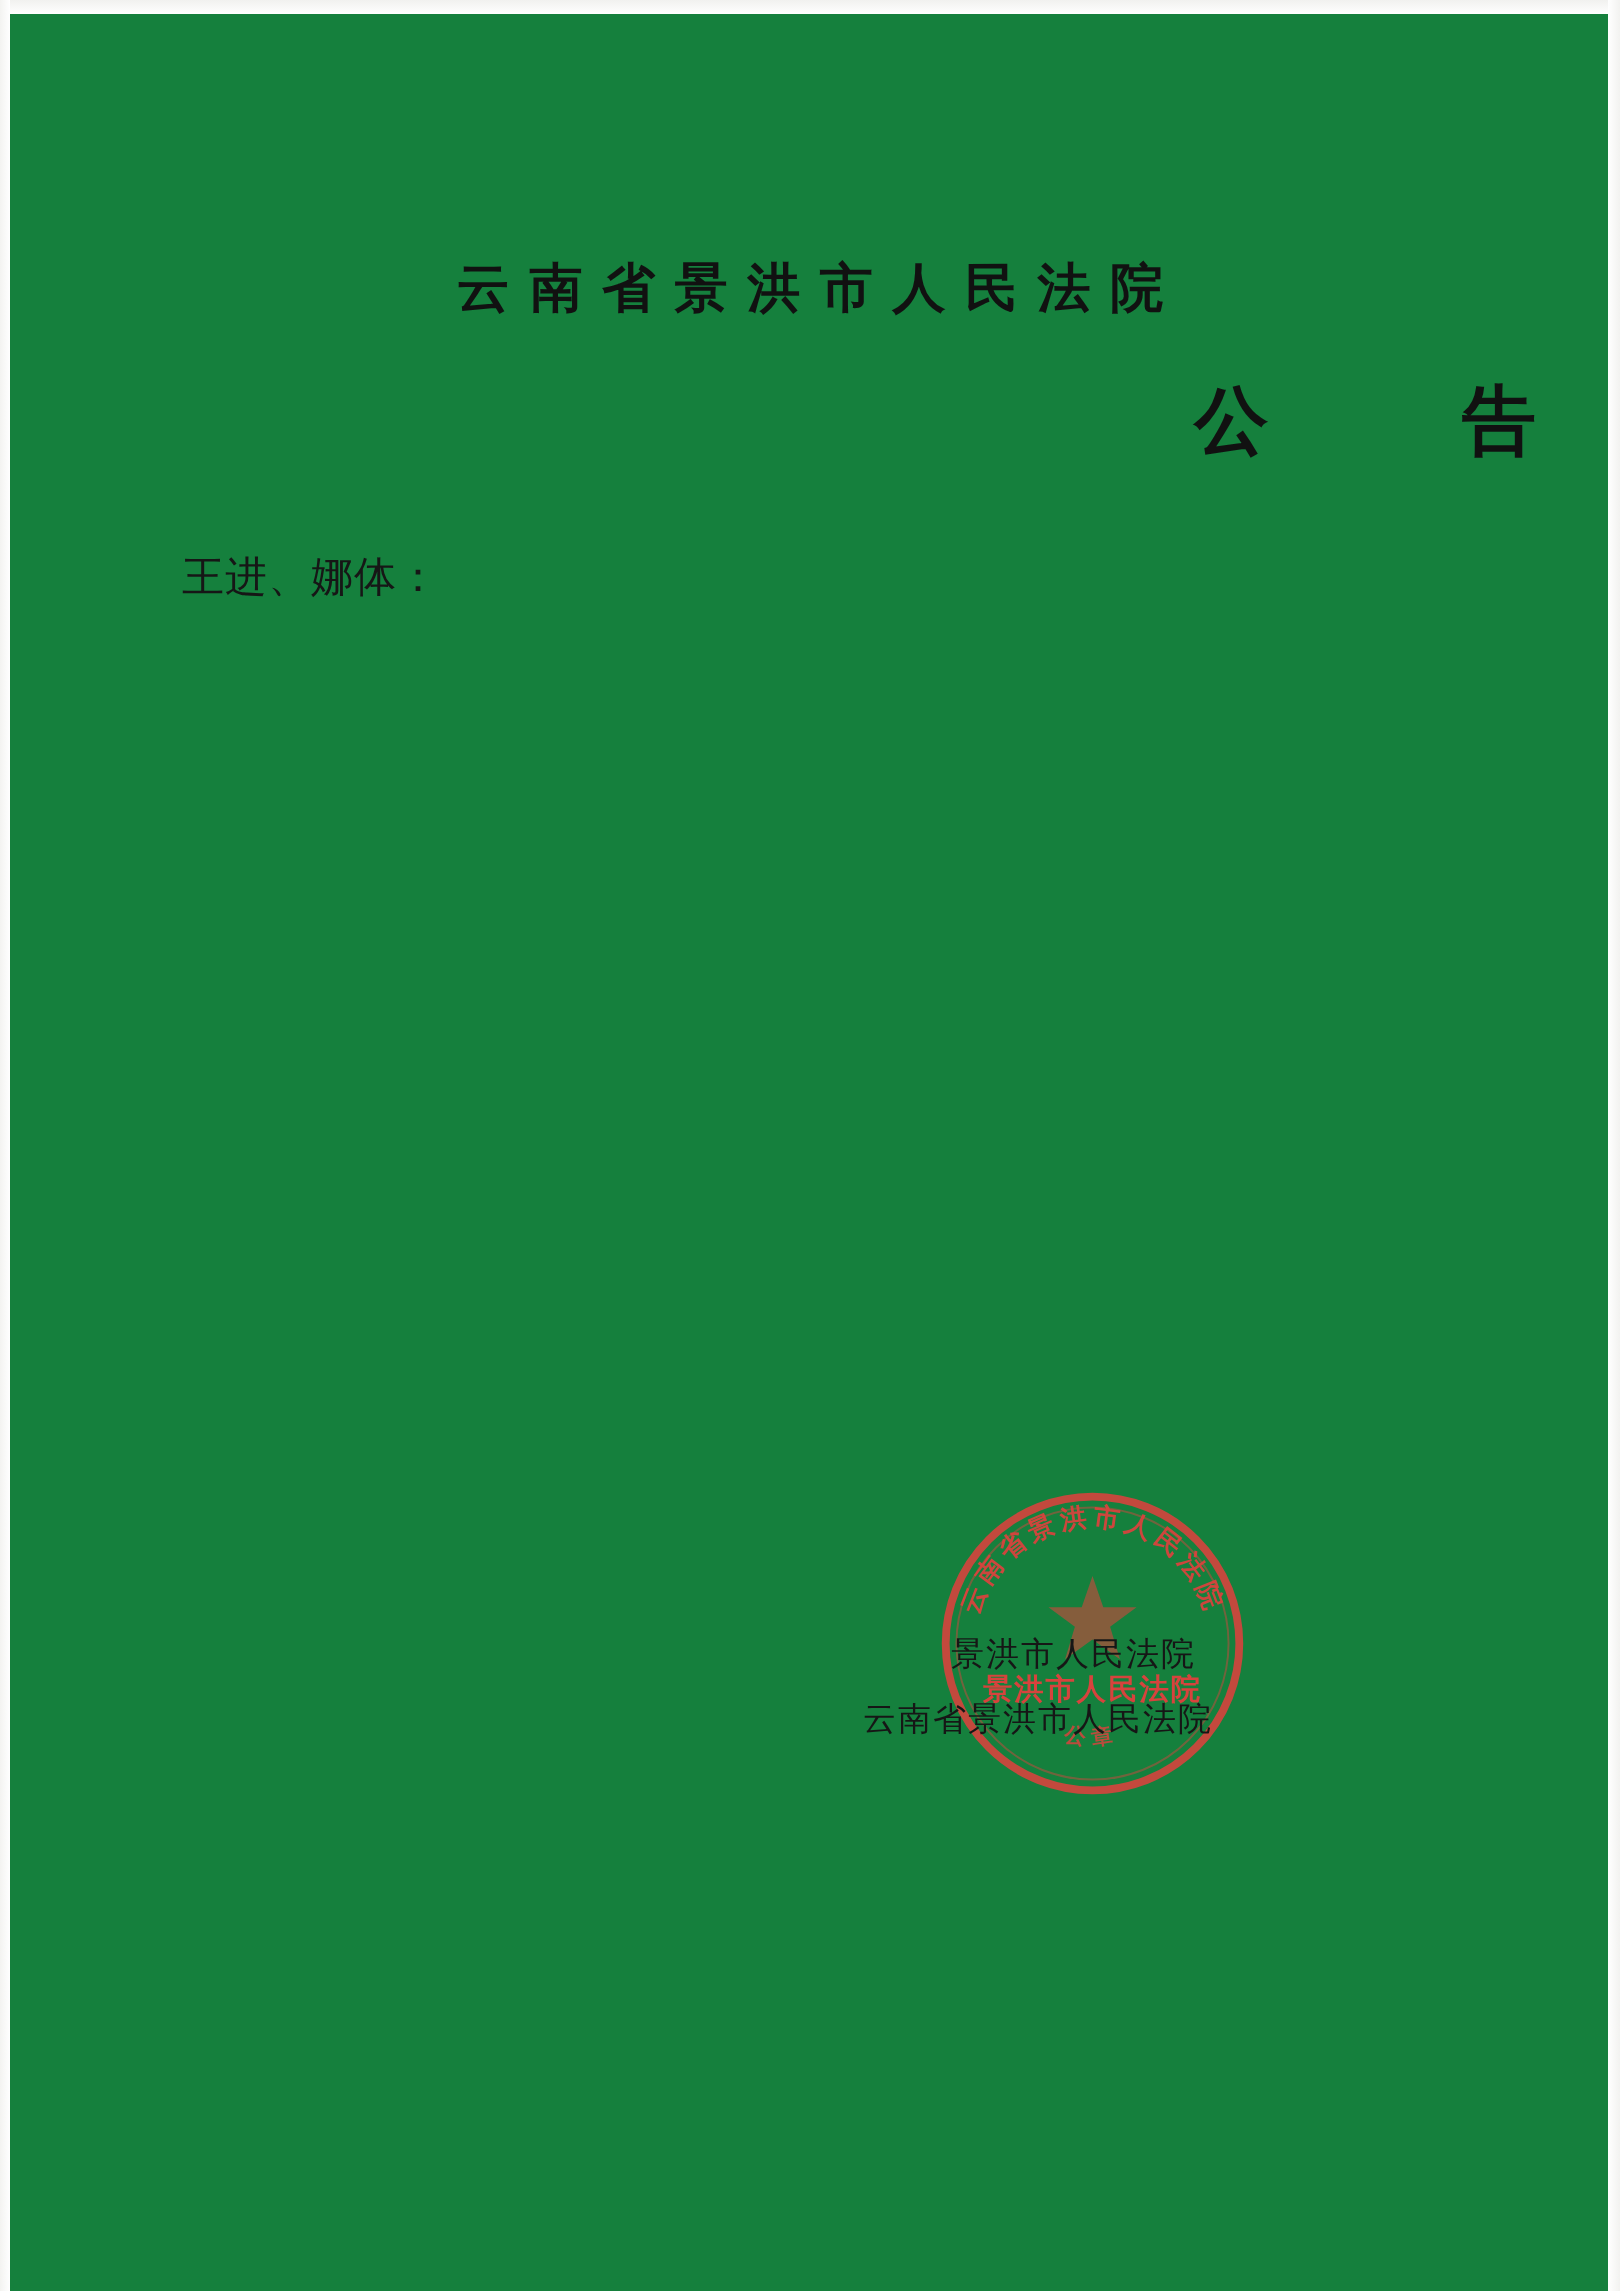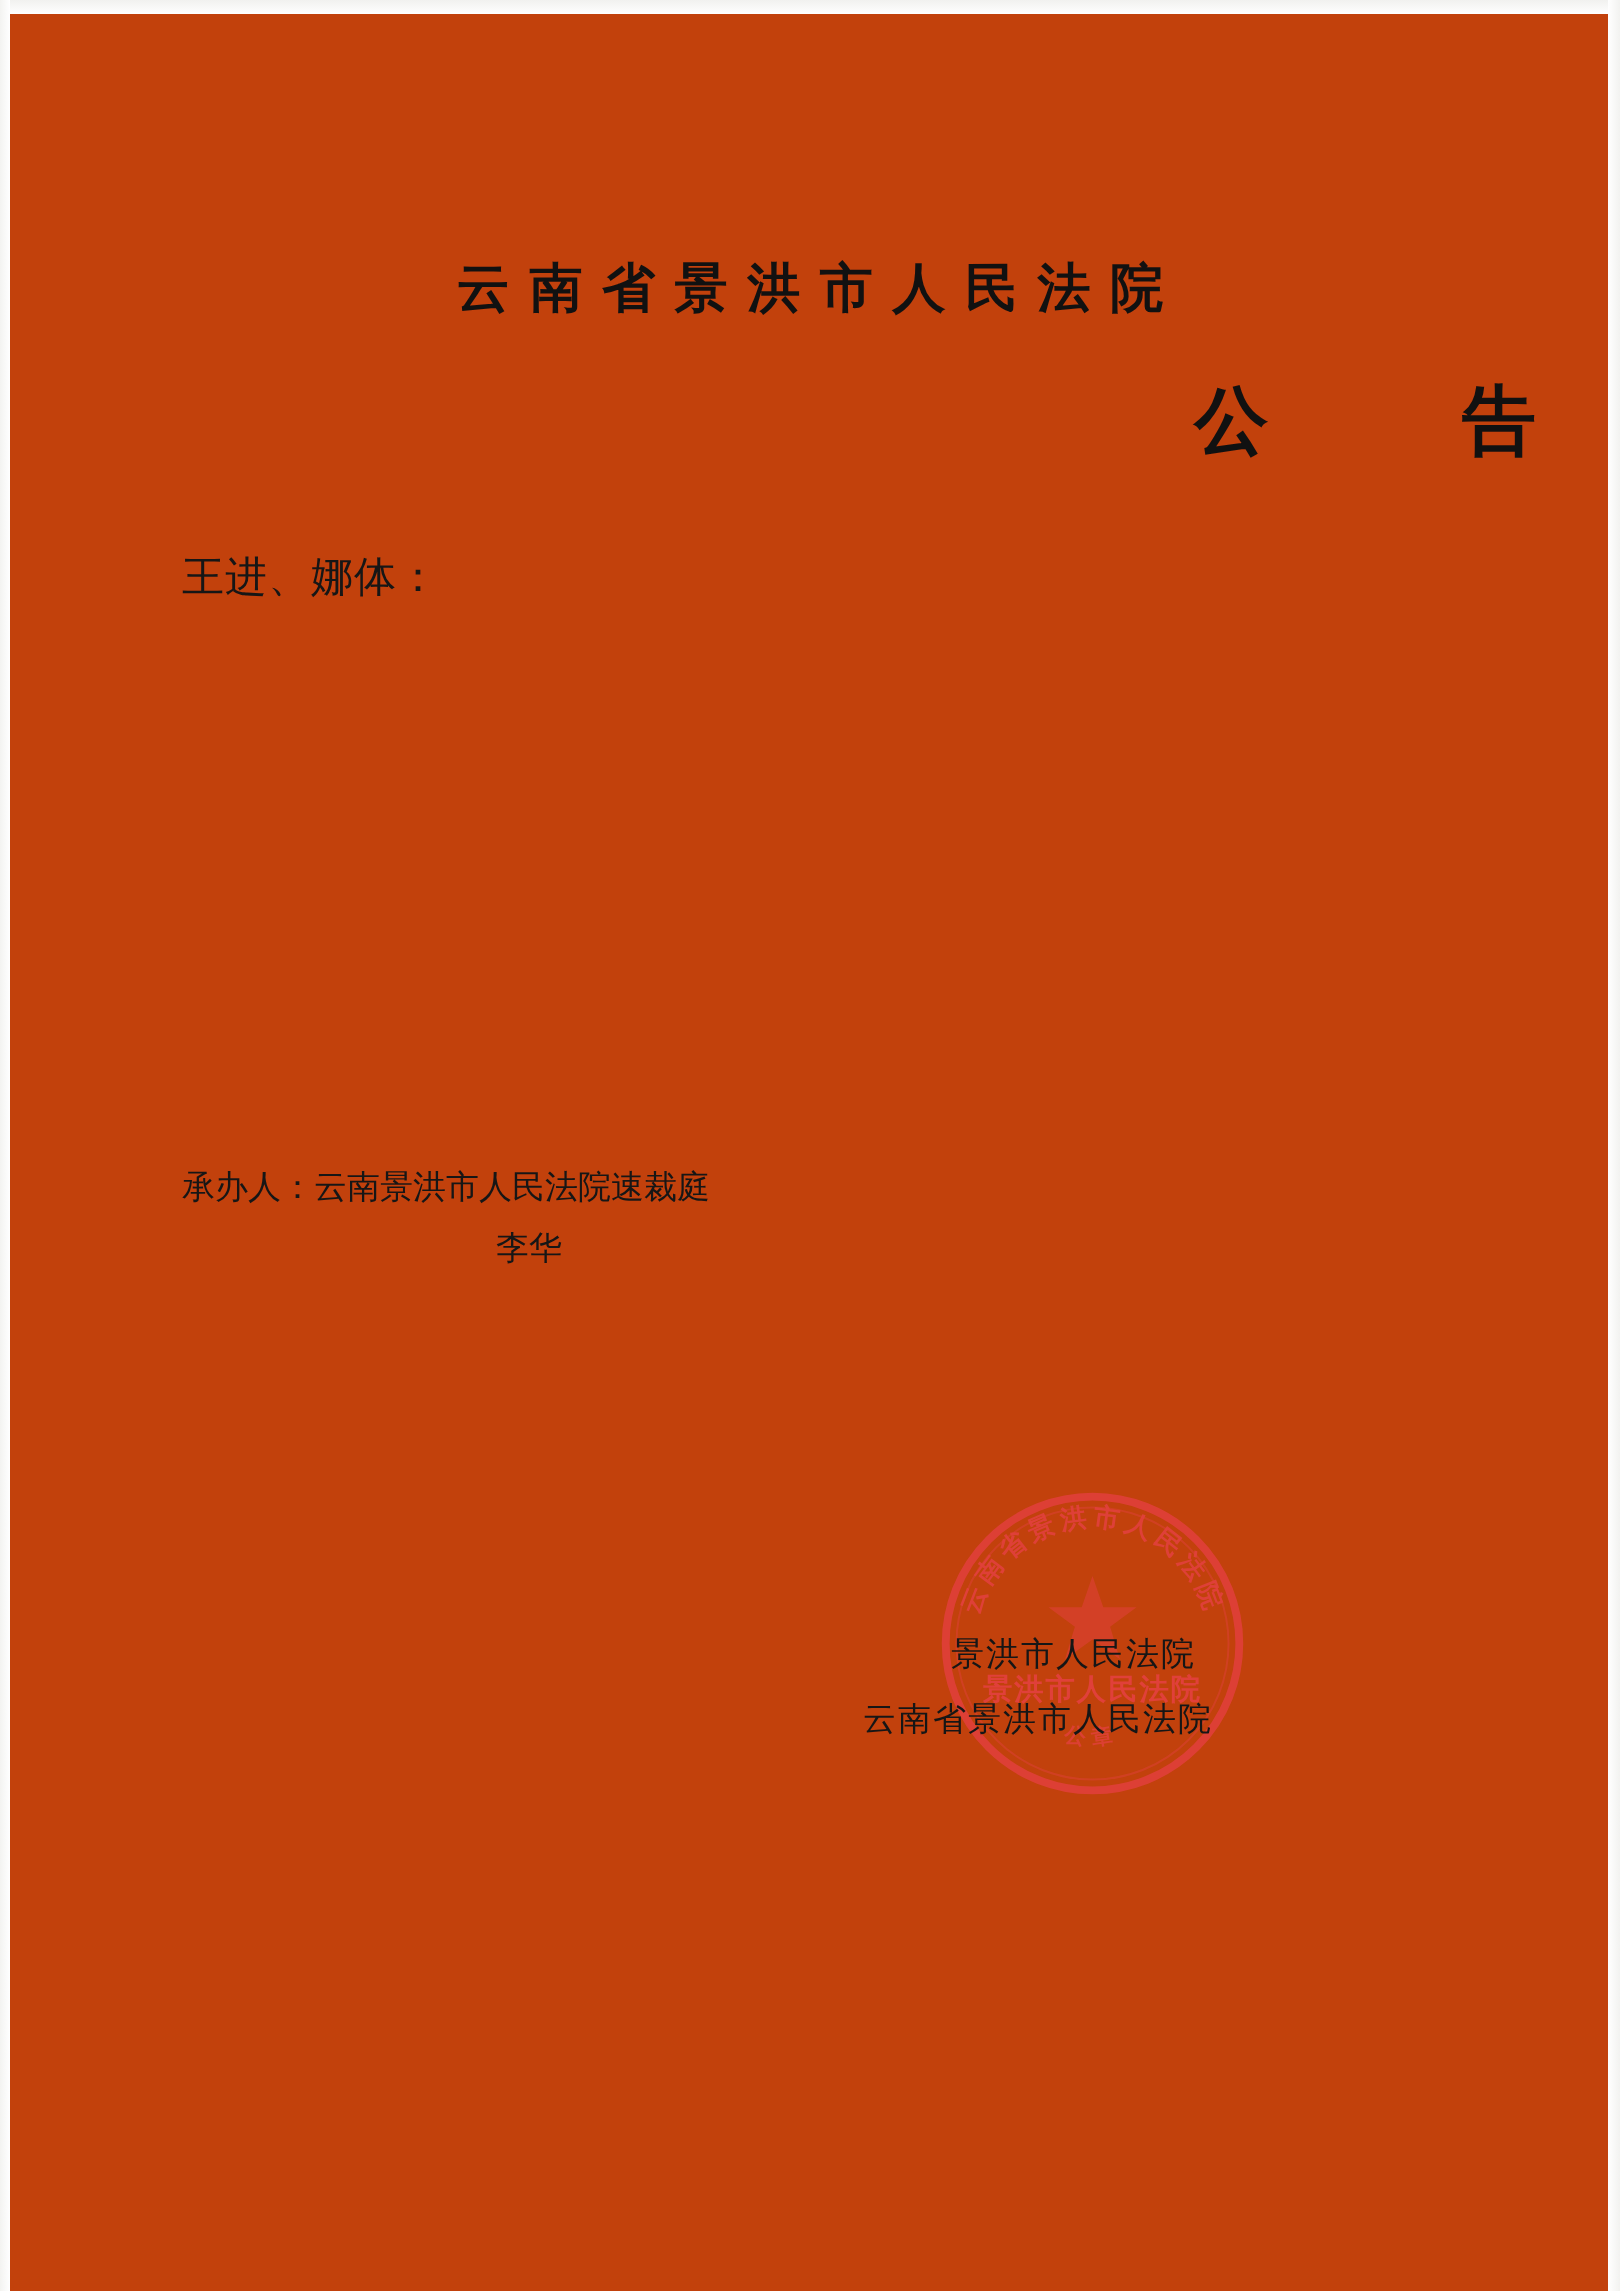--- a/index.html
+++ b/index.html
@@ -12,21 +12,21 @@
     height: 2292px;
     position: relative;
     font-family: "Liberation Serif", "DejaVu Serif", serif;
     color: #1a1a1a;
     overflow: hidden;
   }
 
   .page {
     position: absolute;
     inset: 0;
-    background: #c2410c;
+    background: #15803d;
   }
 
   
   .scan-edge-top {
     position: absolute;
     top: 0; left: 0; right: 0;
     height: 13.7px;
     background: linear-gradient(180deg, #f1f1ef 0%, #ffffff 100%);
   }
   .scan-edge-left {
@@ -152,24 +152,20 @@
   <div class="scan-edge-left"></div>
   <div class="scan-edge-right"></div>
 
   <div class="court-title">云南省景洪市人民法院</div>
 
   <div class="doc-type">公 告</div>
 
   <div class="recipients">王进、娜体：</div>
 
 
-  <div class="handler-block">
-    <div>承办人：云南景洪市人民法院速裁庭</div>
-    <div class="handler-name">李华</div>
-  </div>
 
   <div class="seal">
     <svg width="323" height="323" viewBox="0 0 330 330" xmlns="http://www.w3.org/2000/svg">
       <defs>
         <path id="arcTop" d="M 45 165 A 120 120 0 0 1 285 165" fill="none"></path>
         <path id="arcBottom" d="M 62 165 A 103 103 0 0 0 268 165" fill="none"></path>
       </defs>
       <circle cx="165" cy="165" r="150" fill="none" stroke="#e2403d" stroke-width="8" opacity="0.85"></circle>
       <circle cx="165" cy="165" r="139" fill="none" stroke="#e2403d" stroke-width="2" opacity="0.45"></circle>
 

